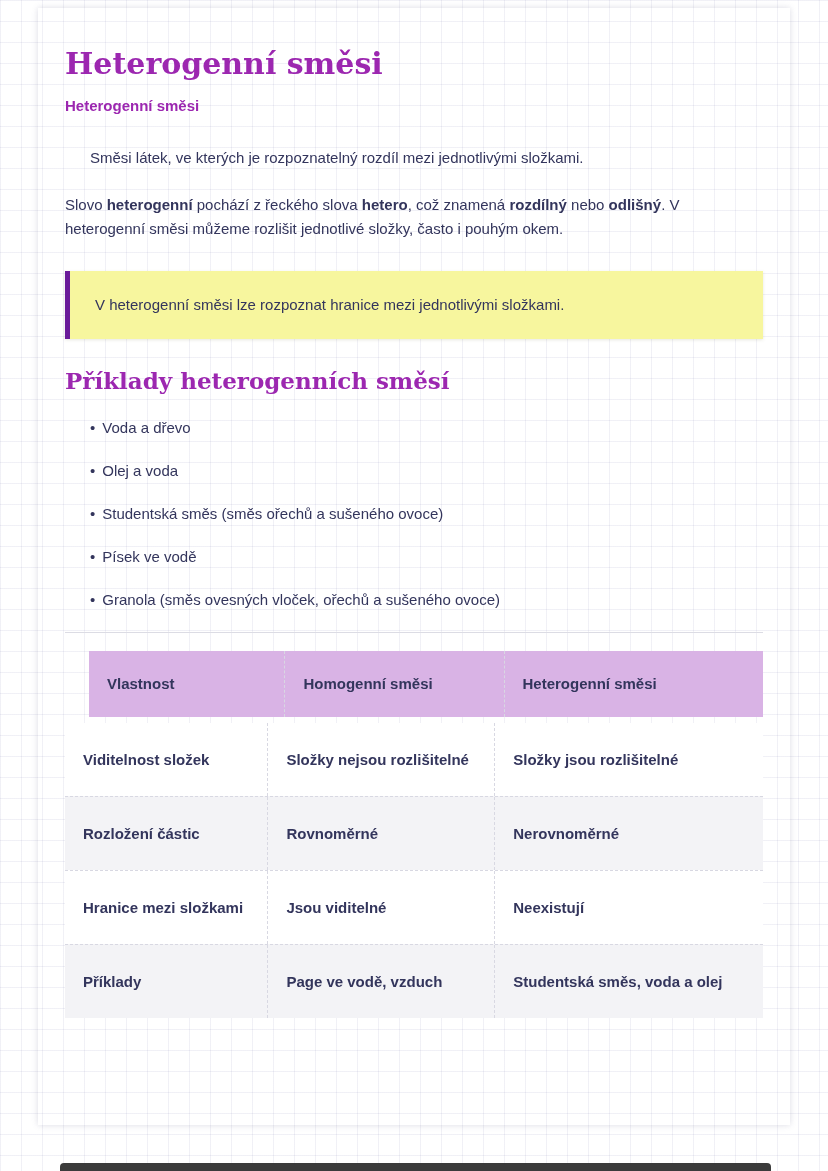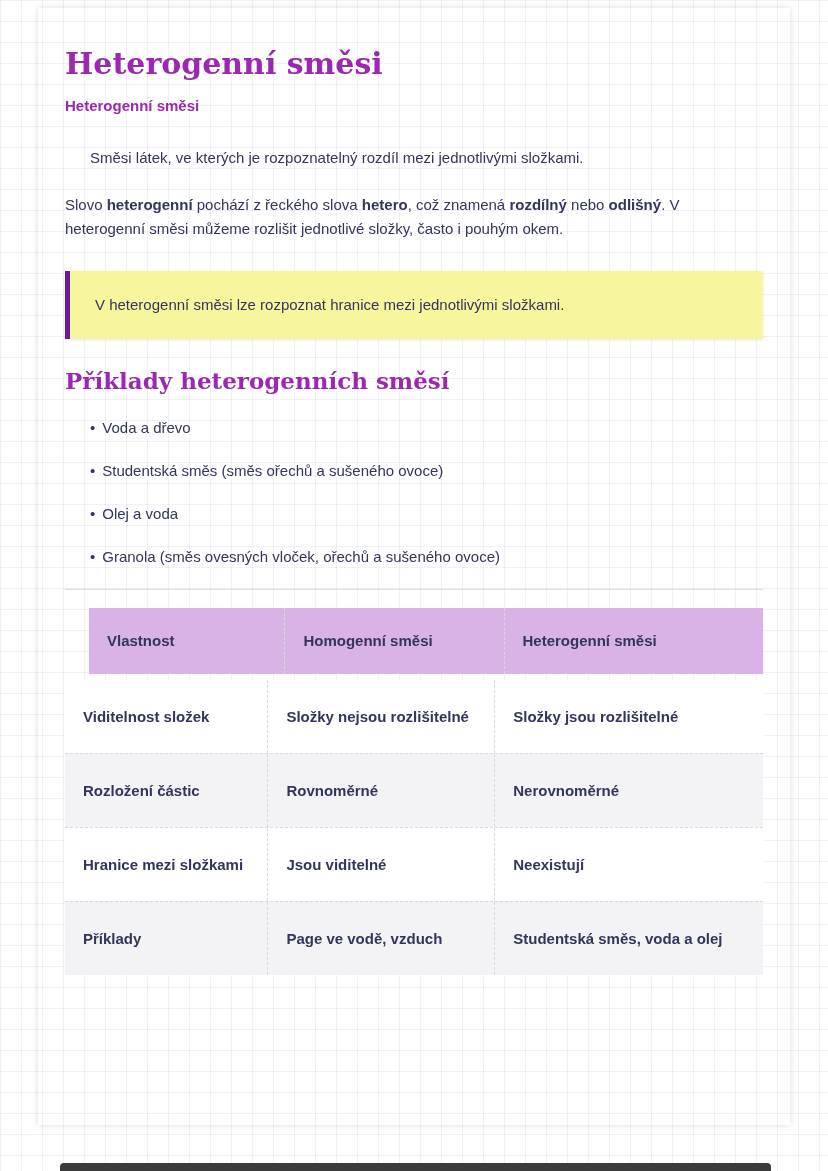--- a/index.html
+++ b/index.html
@@ -159,22 +159,23 @@
     <p class="paragraph"><span>Slovo </span><b>heterogenní</b><span> pochází z řeckého slova </span><b>hetero</b><span>, což znamená </span><b>rozdílný</b><span> nebo </span><b>odlišný</b><span>. V heterogenní směsi můžeme rozlišit jednotlivé složky, často i pouhým okem.</span></p>
 
     <div class="callout">
       <span>V heterogenní směsi lze rozpoznat hranice mezi jednotlivými složkami.</span>
     </div>
 
     <h2 class="section-heading">Příklady heterogenních směsí</h2>
 
     <div class="bullet-list">
       <div class="bullet-item"><span class="dot">•</span><span>Voda a dřevo</span></div>
+      <div class="bullet-item"><span class="dot">•</span><span>Olej a voda</span></div>
       <div class="bullet-item"><span class="dot">•</span><span>Studentská směs (směs ořechů a sušeného ovoce)</span></div>
-      <div class="bullet-item"><span class="dot">•</span><span>Olej a voda</span></div>
+      <div class="bullet-item"><span class="dot">•</span><span>Písek ve vodě</span></div>
       <div class="bullet-item"><span class="dot">•</span><span>Granola (směs ovesných vloček, ořechů a sušeného ovoce)</span></div>
     </div>
 
     <hr class="divider">
 
 
     <div class="table">
       <div class="t-head">
         <div class="cell">Vlastnost</div>
         <div class="cell">Homogenní směsi</div>

